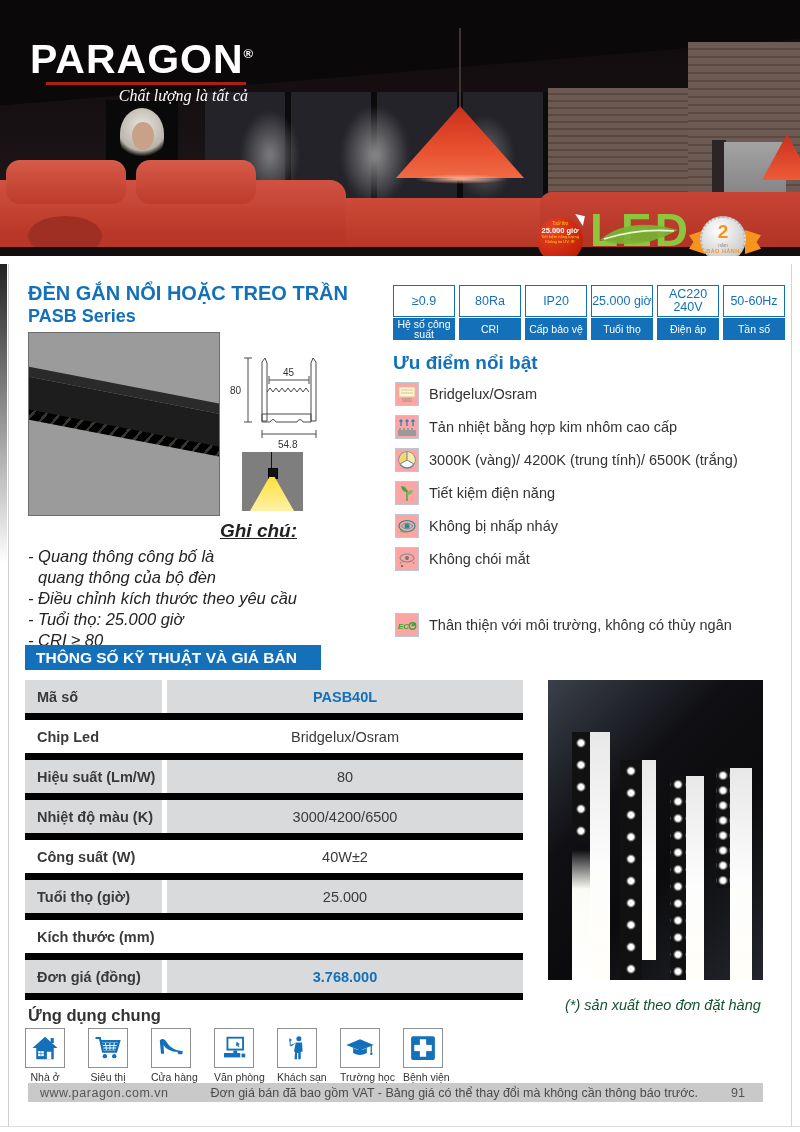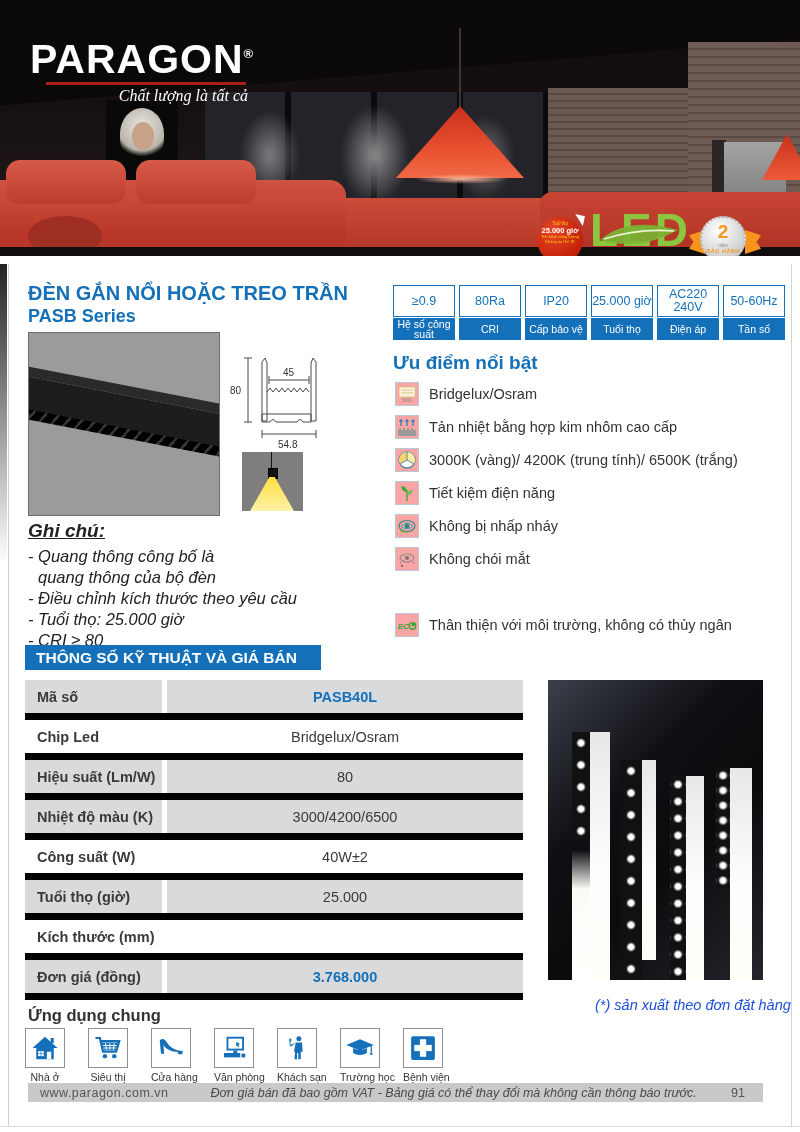--- a/index.html
+++ b/index.html
@@ -103,21 +103,21 @@
   .dim-svg line,.dim-svg path,.dim-svg polyline,.dim-svg rect{stroke:#4a4a4a;fill:none;}
 
   .pendant{position:absolute;left:242px;top:452px;width:61px;height:59px;background:#7e7e7e;overflow:hidden;}
   .pend-cord{position:absolute;left:29px;top:0;width:1px;height:17px;background:#111;}
   .pend-fix{position:absolute;left:26px;top:16px;width:8px;height:9px;background:#111;border:1px solid #000;}
   .pend-cone{position:absolute;left:8px;top:25px;width:44px;height:34px;
              clip-path:polygon(44% 0,56% 0,100% 100%,0 100%);
              background:linear-gradient(180deg,#ffdf3c,#fdf2a8);}
 
   .notes{position:absolute;left:28px;top:520px;font-style:italic;color:#222;}
-  .notes-head{font-size:19px;font-weight:bold;text-decoration:underline;margin-bottom:4px;}
+  .notes-head{font-size:19px;font-weight:bold;text-decoration:underline;margin-bottom:4px;text-align:right;}
   .note-line{font-size:16.5px;line-height:21px;}
   .note-indent{padding-left:10px;}
 
   
   .spec-badges{position:absolute;left:393px;top:285px;width:396px;display:flex;gap:4px;}
   .sbadge{width:62px;flex:0 0 62px;}
   .sbadge-val{height:32px;border:1px solid #1470b8;background:#fff;color:#1470b8;font-size:12.5px;
               display:flex;align-items:center;justify-content:center;text-align:center;line-height:13px;
               box-sizing:border-box;}
   .sbadge-lbl{height:22px;background:#1470b8;color:#fff;font-size:10.5px;display:flex;align-items:center;
@@ -143,35 +143,35 @@
   .val-blue{color:#1470b8 !important;font-weight:bold;}
 
   
   .photo{position:absolute;left:548px;top:680px;width:215px;height:300px;overflow:hidden;
          background:linear-gradient(135deg,#3b404b 0%,#101014 35%,#0b0b0d 60%,#23262c 100%);}
   .bar{position:absolute;display:flex;}
   .bar .led-face{background:#0a0a0a;background-image:radial-gradient(circle at 50% 50%,#fff 2.5px,#9a9a9a 3.5px,#111 5px);
                  background-size:16px 22px;background-position:center top;}
   .bar .side-face{background:linear-gradient(180deg,#e8e8e8 0%,#fdfdfd 55%,#fffef8 100%);}
   .glowcol{position:absolute;background:linear-gradient(180deg,rgba(255,255,255,.0),#fbfbf6 30%,#ffffff);}
-  .photo-caption{position:absolute;left:565px;top:997px;font-style:italic;font-size:14.5px;color:#1d4ed8;margin-left:30px;}
+  .photo-caption{position:absolute;left:565px;top:997px;font-style:italic;font-size:14.5px;color:#14532d;}
 
   
   .apps-head{position:absolute;left:28px;top:1006px;font-weight:bold;font-size:16.5px;color:#333;}
   .apps{position:absolute;left:25px;top:1028px;display:flex;gap:23px;}
   .app{width:40px;text-align:center;}
   .app-box{width:40px;height:40px;border:1px solid #8f8f8f;background:#fff;display:flex;
            align-items:center;justify-content:center;box-sizing:border-box;}
   .app-label{font-size:10.5px;color:#333;margin-top:3px;white-space:nowrap;}
 
   
   .footer{position:absolute;left:28px;top:1083px;width:735px;height:19px;background:#c9c9c9;
           display:flex;align-items:center;font-size:12.5px;color:#555;}
   .f-web{margin-left:12px;letter-spacing:.5px;}
-  .f-disc{margin-left:42px;font-style:italic;color:#4a4a4a;}
+  .f-disc{margin-left:42px;color:#4a4a4a;}
   .f-page{margin-left:auto;margin-right:18px;color:#555;}
 </style>
 </head>
 <body>
 
 <div class="page">
 
   <div class="hero">
     <div class="hero-ceiling"></div>
     <div class="hero-slope"></div>

